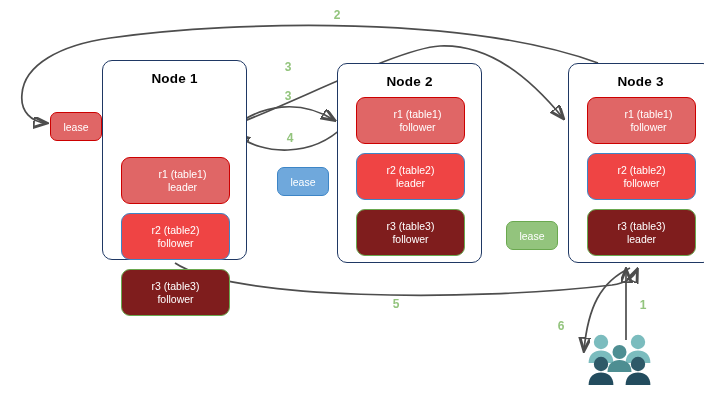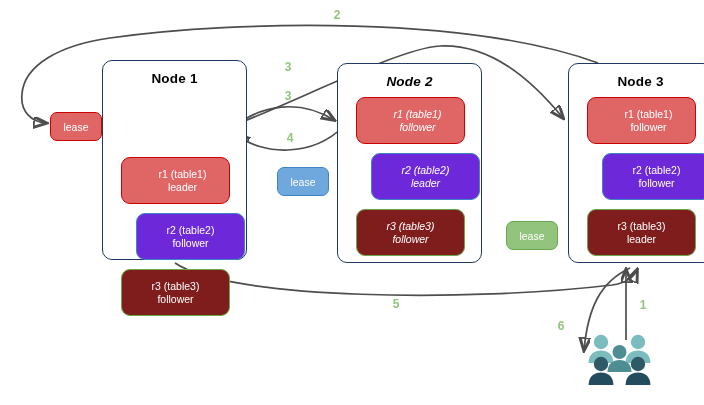--- a/index.html
+++ b/index.html
@@ -33,21 +33,21 @@
     flex-direction:column;
     align-items:center;
     justify-content:center;
     color:#ffffff;
     font-size:10.5px;
     line-height:13px;
     text-align:center;
   }
   .replica span{display:block;}
   .rep-red{background:#e06666;border:1.7px solid #cc0000;}
-  .rep-blue{background:#6d28d9;border:1.7px solid #3d85c6;margin-left:15px;}
+  .rep-blue{background:#ef4444;border:1.7px solid #3d85c6;}
   .rep-green{background:#7f1d1d;border:1.7px solid #6aa84f;}
 
   .lease{
     position:absolute;
     box-sizing:border-box;
     border-radius:7px;
     display:flex;
     align-items:center;
     justify-content:center;
     color:#ffffff;
@@ -113,21 +113,21 @@
       <span>follower</span>
     </div>
   </div>
 
   <style>
     #canvas .node-card .replica:nth-of-type(2){top:33px;padding-left:14px;}
     #canvas .node-card .replica:nth-of-type(3){top:89px;}
     #canvas .node-card .replica:nth-of-type(4){top:145px;}
   </style>
 
-  <div class="node-card" style="left:337px;top:63px;width:145px;height:200px;font-style:italic;">
+  <div class="node-card" style="left:337px;top:63px;width:145px;height:200px;">
     <div class="node-title">Node 2</div>
     <div class="replica rep-red">
       <span>r1 (table1)</span>
       <span>follower</span>
     </div>
     <div class="replica rep-blue">
       <span>r2 (table2)</span>
       <span>leader</span>
     </div>
     <div class="replica rep-green">

